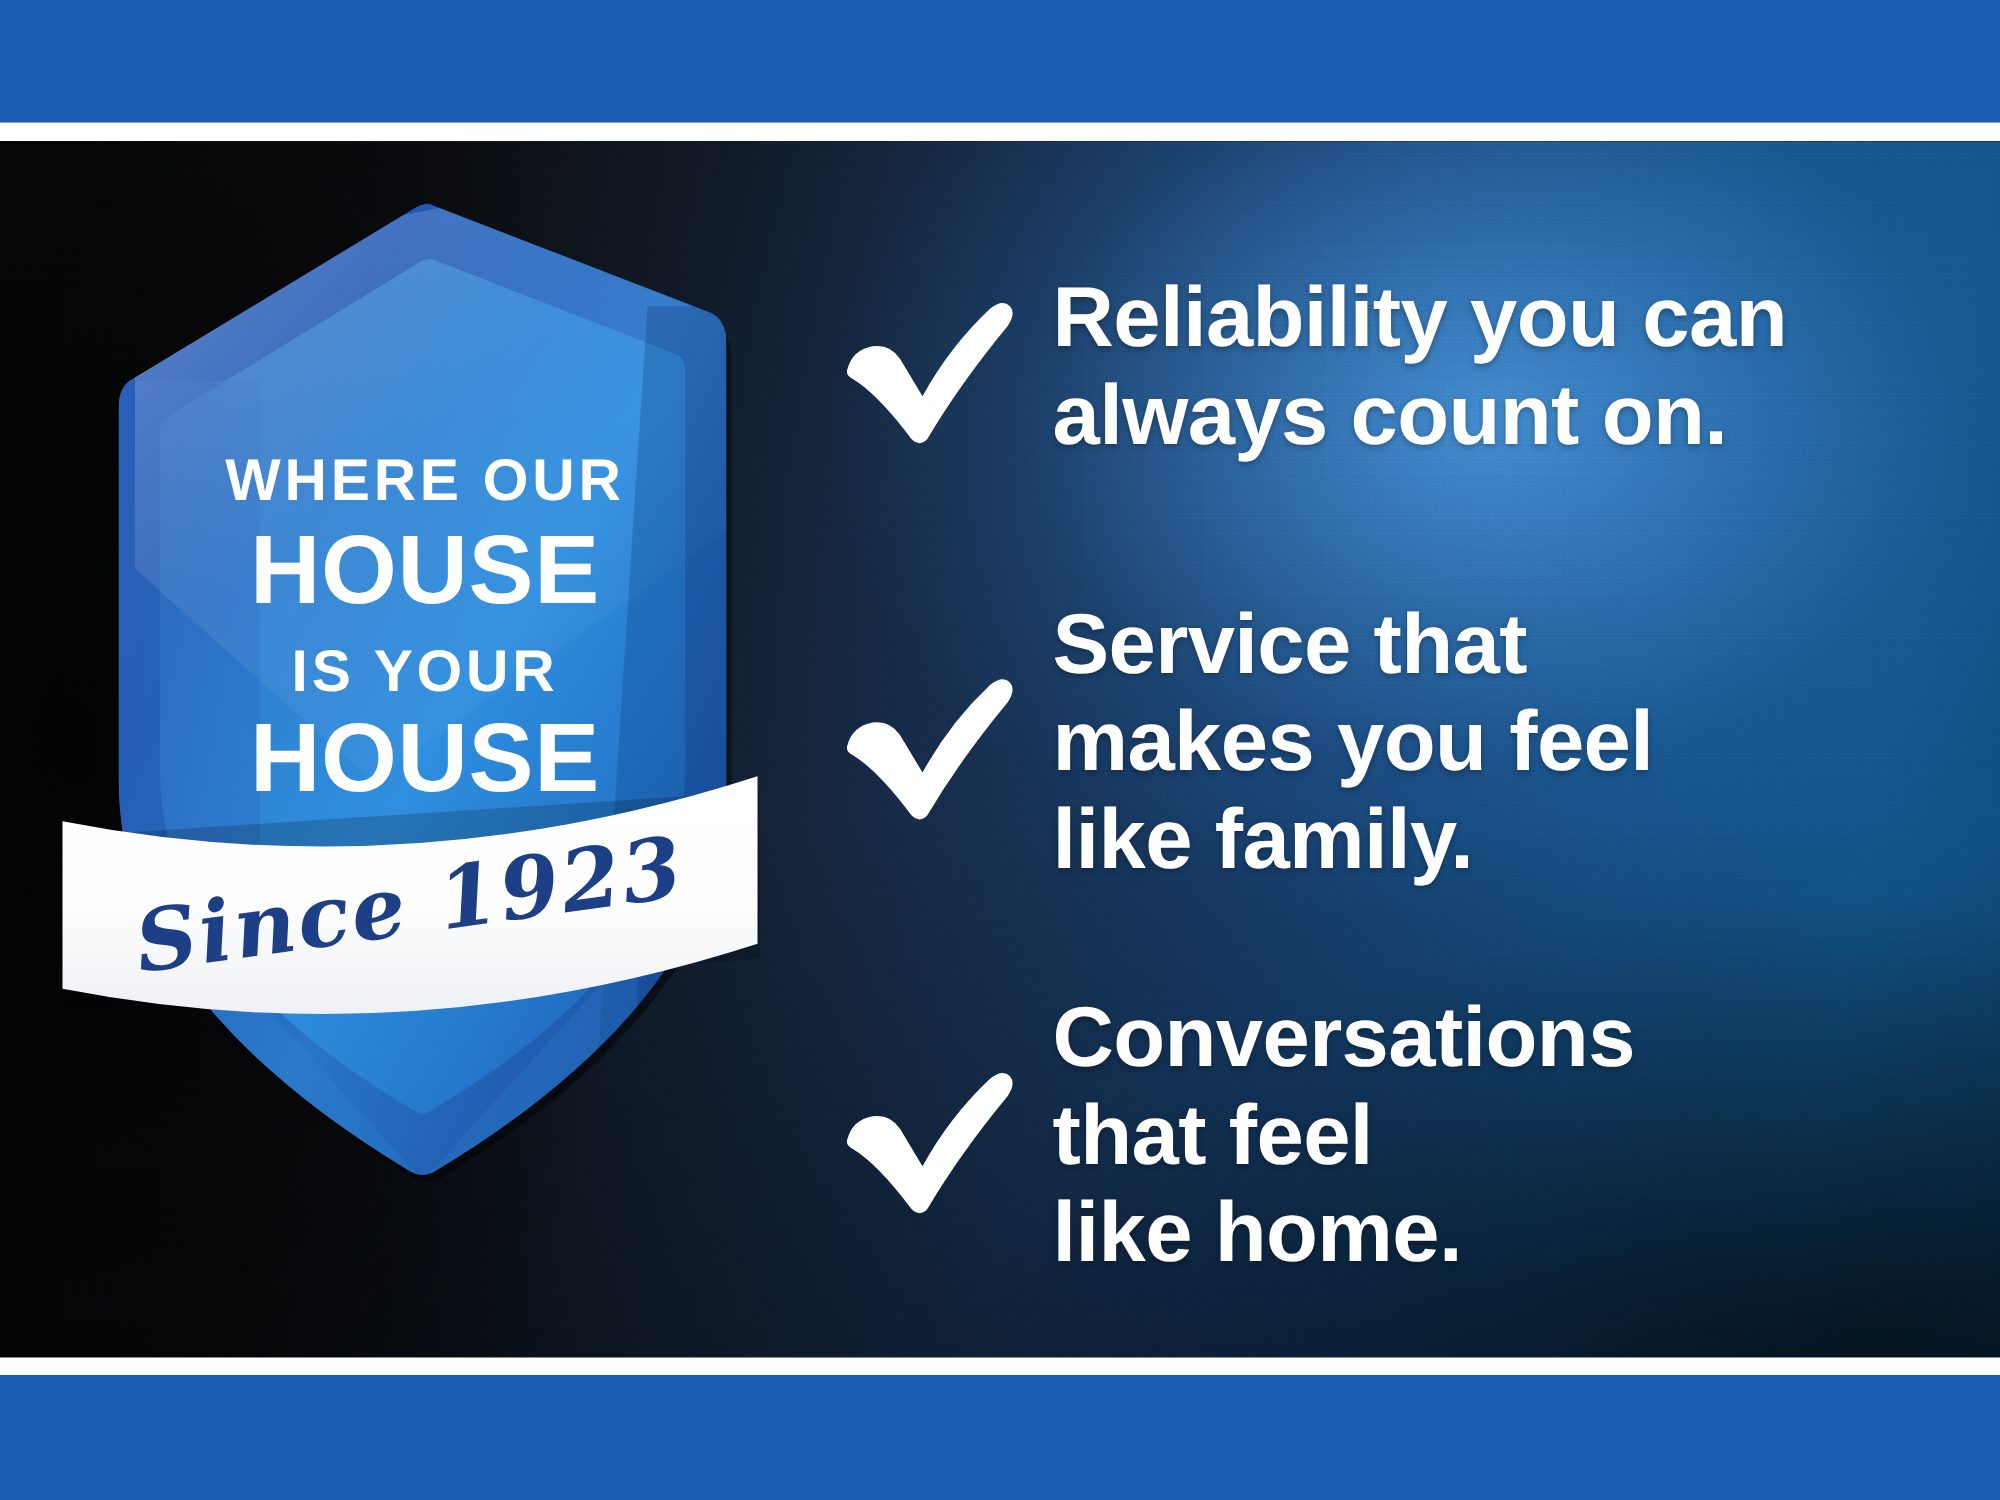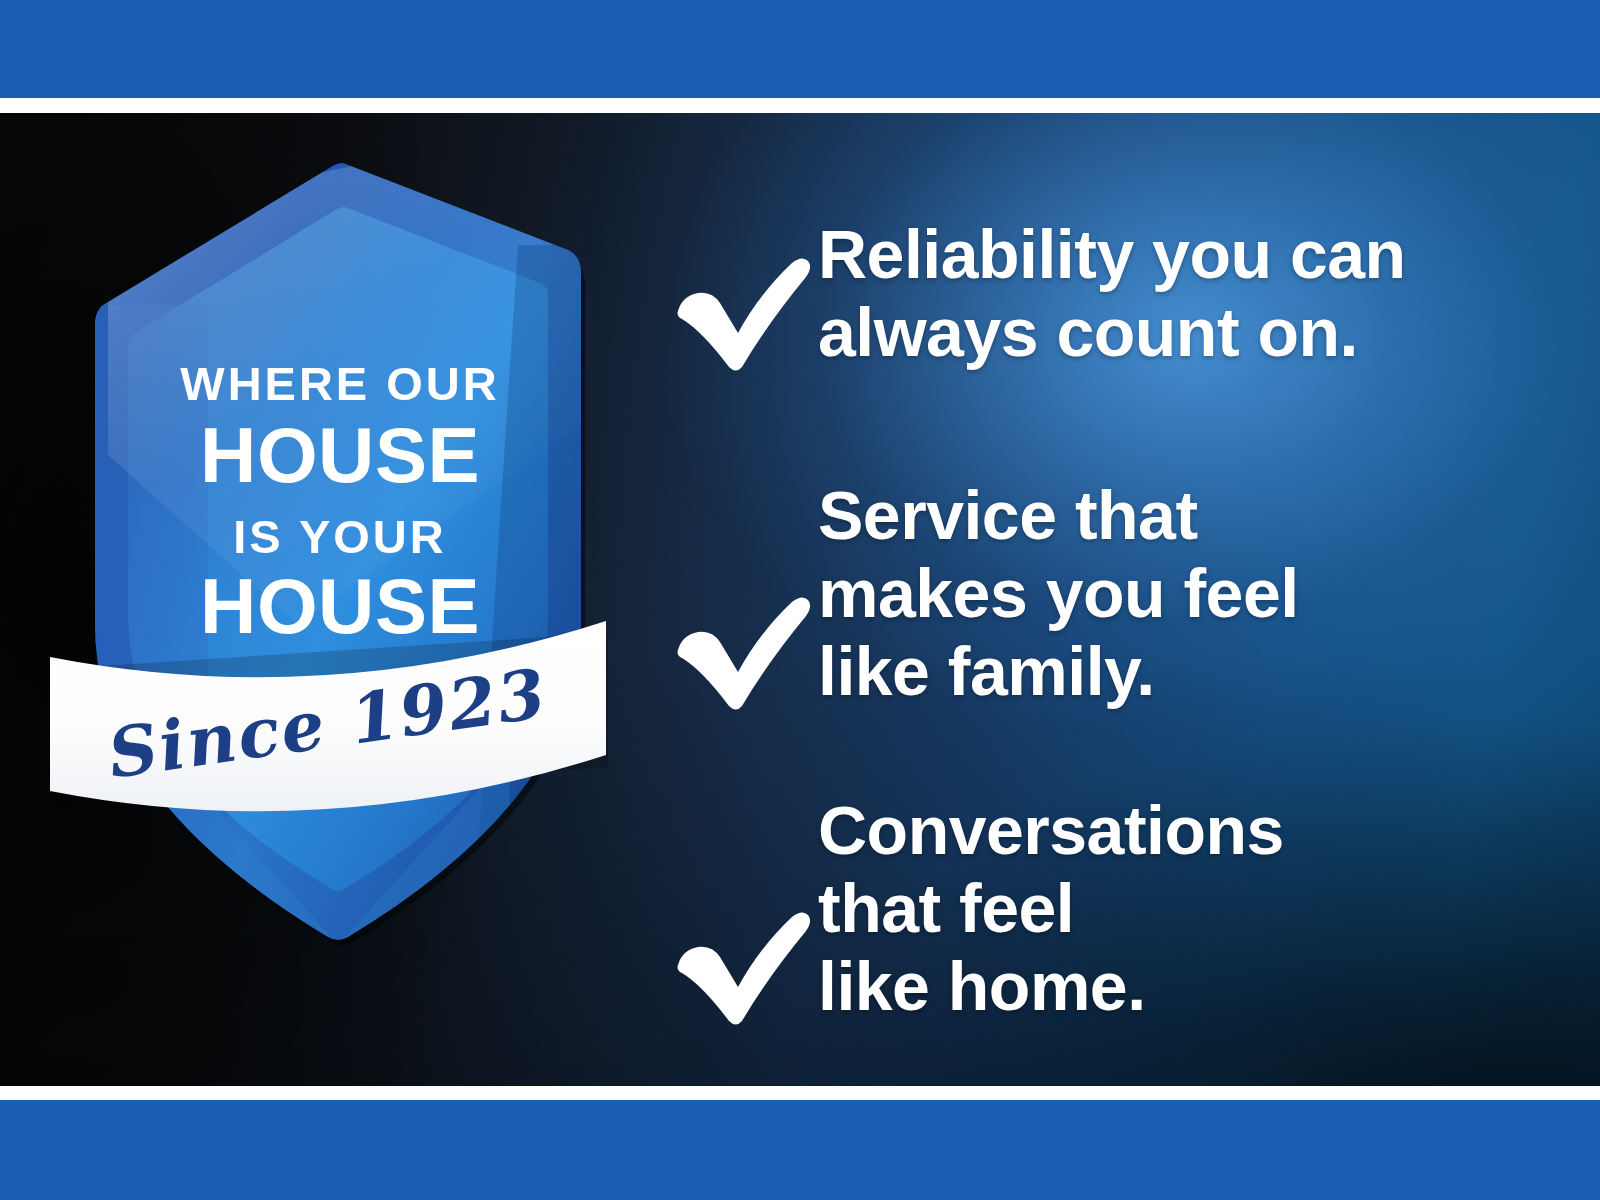--- a/index.html
+++ b/index.html
@@ -127,21 +127,22 @@
     left: 668px;
     top: 113px;
     width: 880px;
     height: 973px;
   }
   .bullet {
     position: absolute;
     left: 0;
     width: 880px;
     display: flex;
-    align-items: flex-end;
+    align-items: center;
+    gap: 24px;
   }
   .bullet-1 { top: 100px; }
   .bullet-2 { top: 363px; }
   .bullet-3 { top: 678px; }
 
   .check {
     flex: 0 0 auto;
     width: 150px;
     height: 122px;
     margin-top: 4px;

